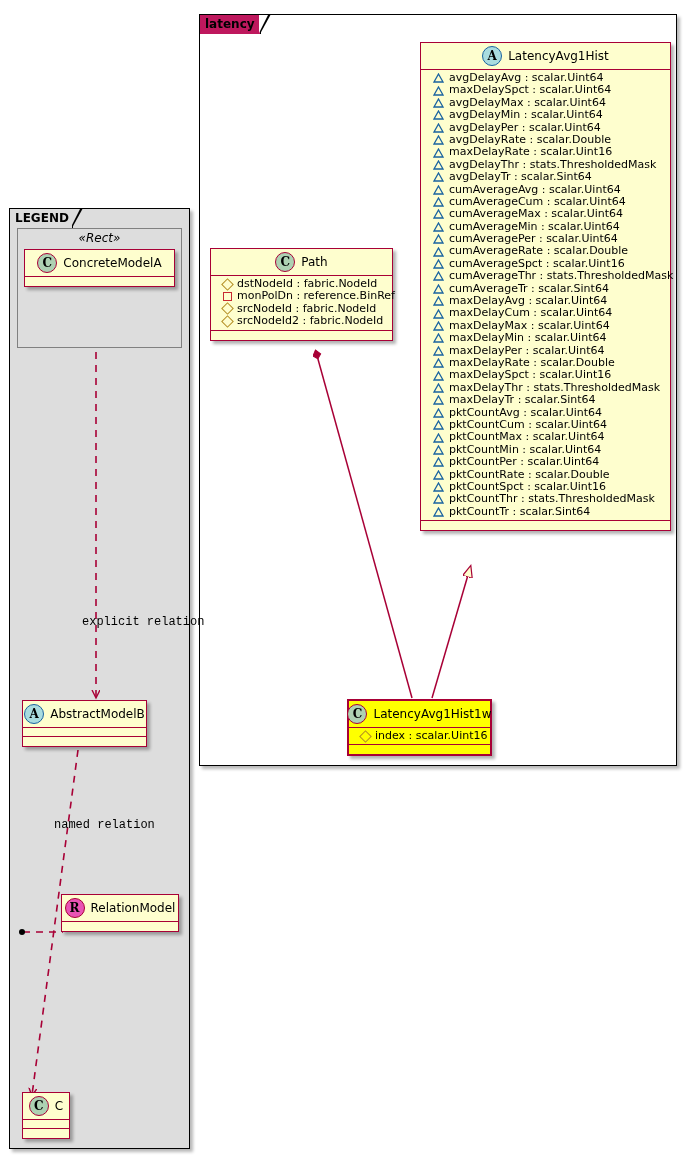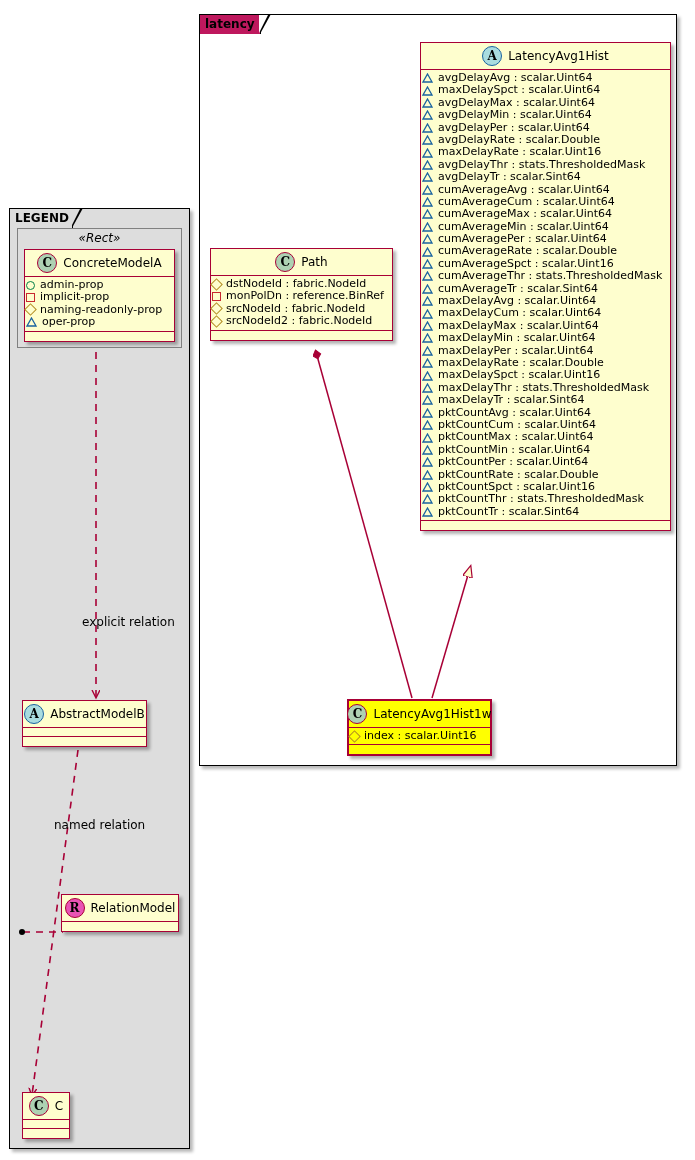--- a/index.html
+++ b/index.html
@@ -128,21 +128,21 @@
     font-weight: bold;
     font-family: "DejaVu Serif", serif;
     color: #000000;
   }
   .badge-C { background: #ADD1B2; border: 1.5px solid #A80036; }
   .badge-A { background: #A9DCDF; border: 1.5px solid #1963A0; }
   .badge-R { background: #E953B4; border: 1.5px solid #A80036; }
 
   .cls-attrs {
     box-sizing: border-box;
-    padding: 2px 5px 2px 1px;
+    padding: 2px 5px 2px 12px;
     border-bottom: 1.5px solid #A80036;
   }
   .cls-empty {
     box-sizing: border-box;
     height: 9px;
     border-bottom: 1.5px solid #A80036;
   }
   .cls-empty:last-child { border-bottom: none; }
   .cls-foot { box-sizing: border-box; height: 9px; }
 
@@ -155,21 +155,21 @@
     font-size: 11px;
     white-space: nowrap;
   }
   .vis { flex: none; width: 9px; height: 9px; position: relative; }
   .tri-wrap { flex:none; width:11px; height:10px; position:relative; }
   .tri-wrap svg { position:absolute; left:0; top:0; }
   .vis.circ { border: 1.4px solid #038048; border-radius: 50%; background: transparent; width:7px; height:7px; }
   .vis.sq   { border: 1.4px solid #C82930; background: transparent; width:7px; height:7px; }
   .vis.dia  { width:7px; height:7px; border: 1.4px solid #B38D22; background:transparent; transform: rotate(45deg); }
 
-  .lbl { position: absolute; font-size: 12px; white-space: nowrap; color: #000000; }
+  .lbl { position: absolute; font-size: 12px; white-space: nowrap; color: #000000; font-family: Liberation Mono, monospace; }
 </style>
 </head>
 <body>
 
 <div id="canvas">
 
   <div class="pkg" id="pkg-latency"></div>
   <div class="pkg-tab" id="pkg-latency-tab"><span>latency</span></div>
 
   <div class="pkg" id="pkg-legend"></div>
@@ -550,42 +550,20 @@
         </div>
       </div>
       <div class="cls-foot"></div>
     </div>
 
   <div class="cls" id="cls-concretemodela" style="left:24px; top:249px; width:151px;">
       <div class="cls-head">
         <span class="badge badge-C">C</span>
         <span class="cls-name">ConcreteModelA</span>
       </div>
-      <div class="cls-attrs">
-        <div class="attr">
-          <span class="vis circ"></span>
-          <span>admin-prop</span>
-        </div>
-        <div class="attr">
-          <span class="vis sq"></span>
-          <span>implicit-prop</span>
-        </div>
-        <div class="attr">
-          <span class="vis dia"></span>
-          <span>naming-readonly-prop</span>
-        </div>
-        <div class="attr">
-          <span class="tri-wrap">
-            <svg width="11" height="10" viewBox="0 0 11 10">
-              <path d="M5.5,1 L10,9 L1,9 z" fill="none" stroke="#1963A0" stroke-width="1.3"></path>
-            </svg>
-          </span>
-          <span>oper-prop</span>
-        </div>
-      </div>
       <div class="cls-foot"></div>
     </div>
 
   <div class="cls" id="cls-abstractmodelb" style="left:22px; top:700px; width:125px;">
       <div class="cls-head">
         <span class="badge badge-A">A</span>
         <span class="cls-name abs">AbstractModelB</span>
       </div>
       <div class="cls-empty"></div>
       <div class="cls-foot"></div>

